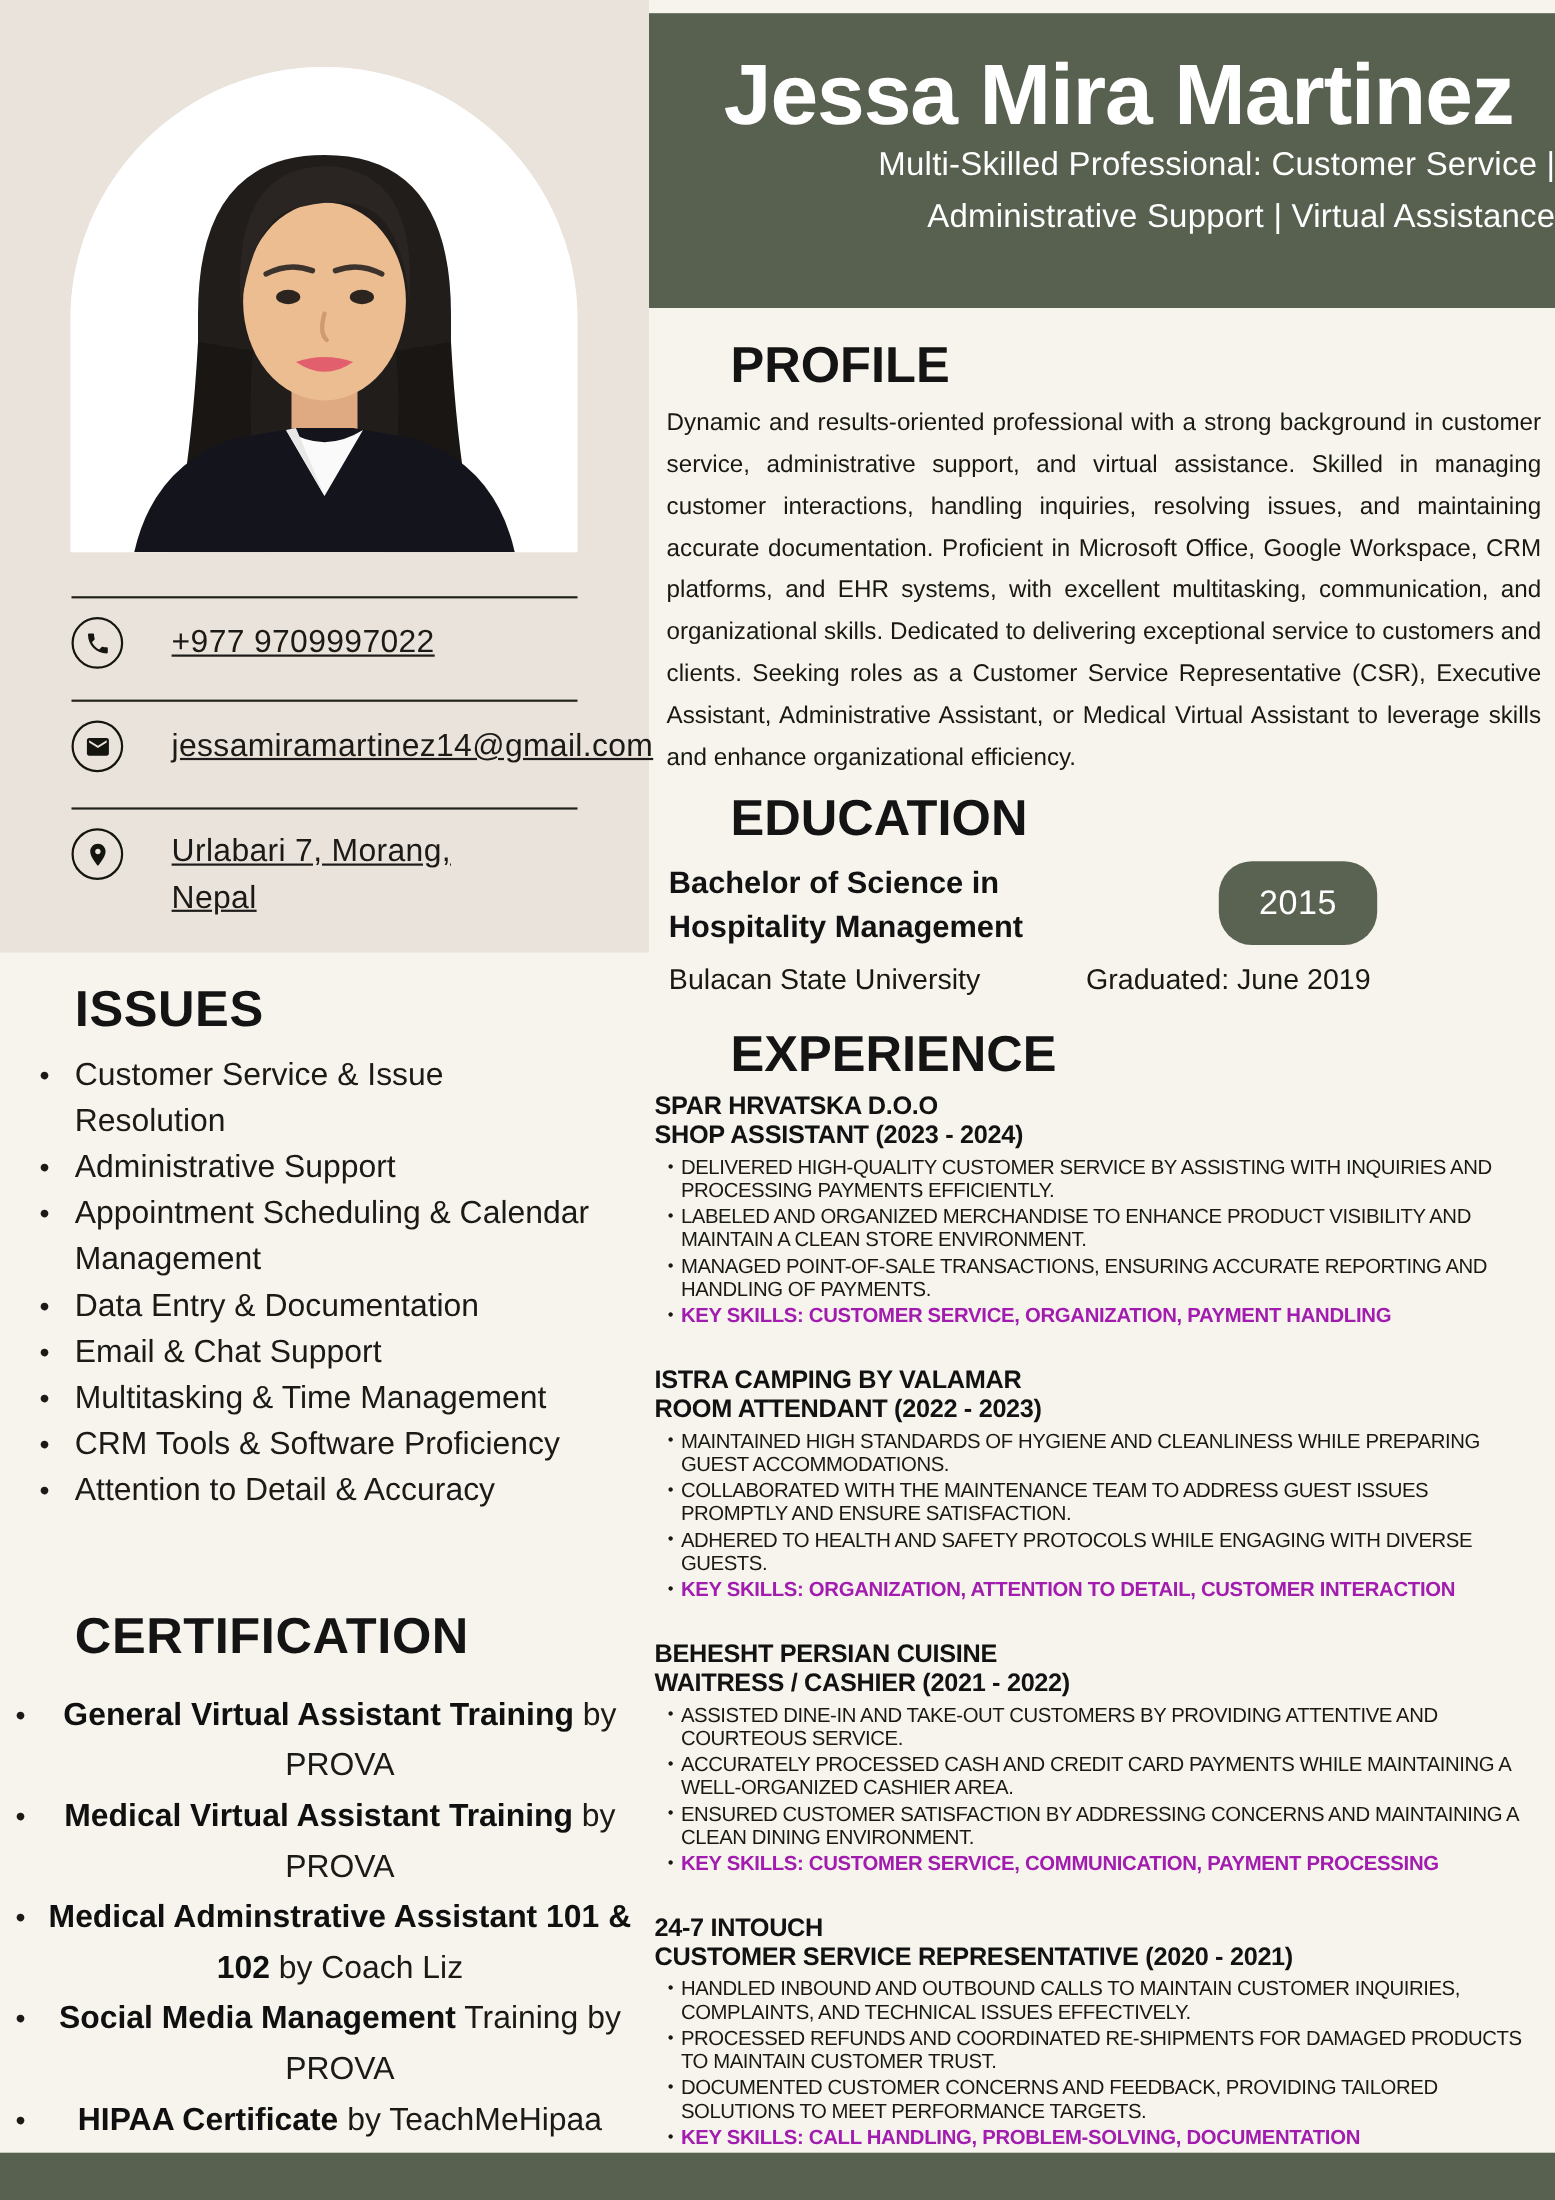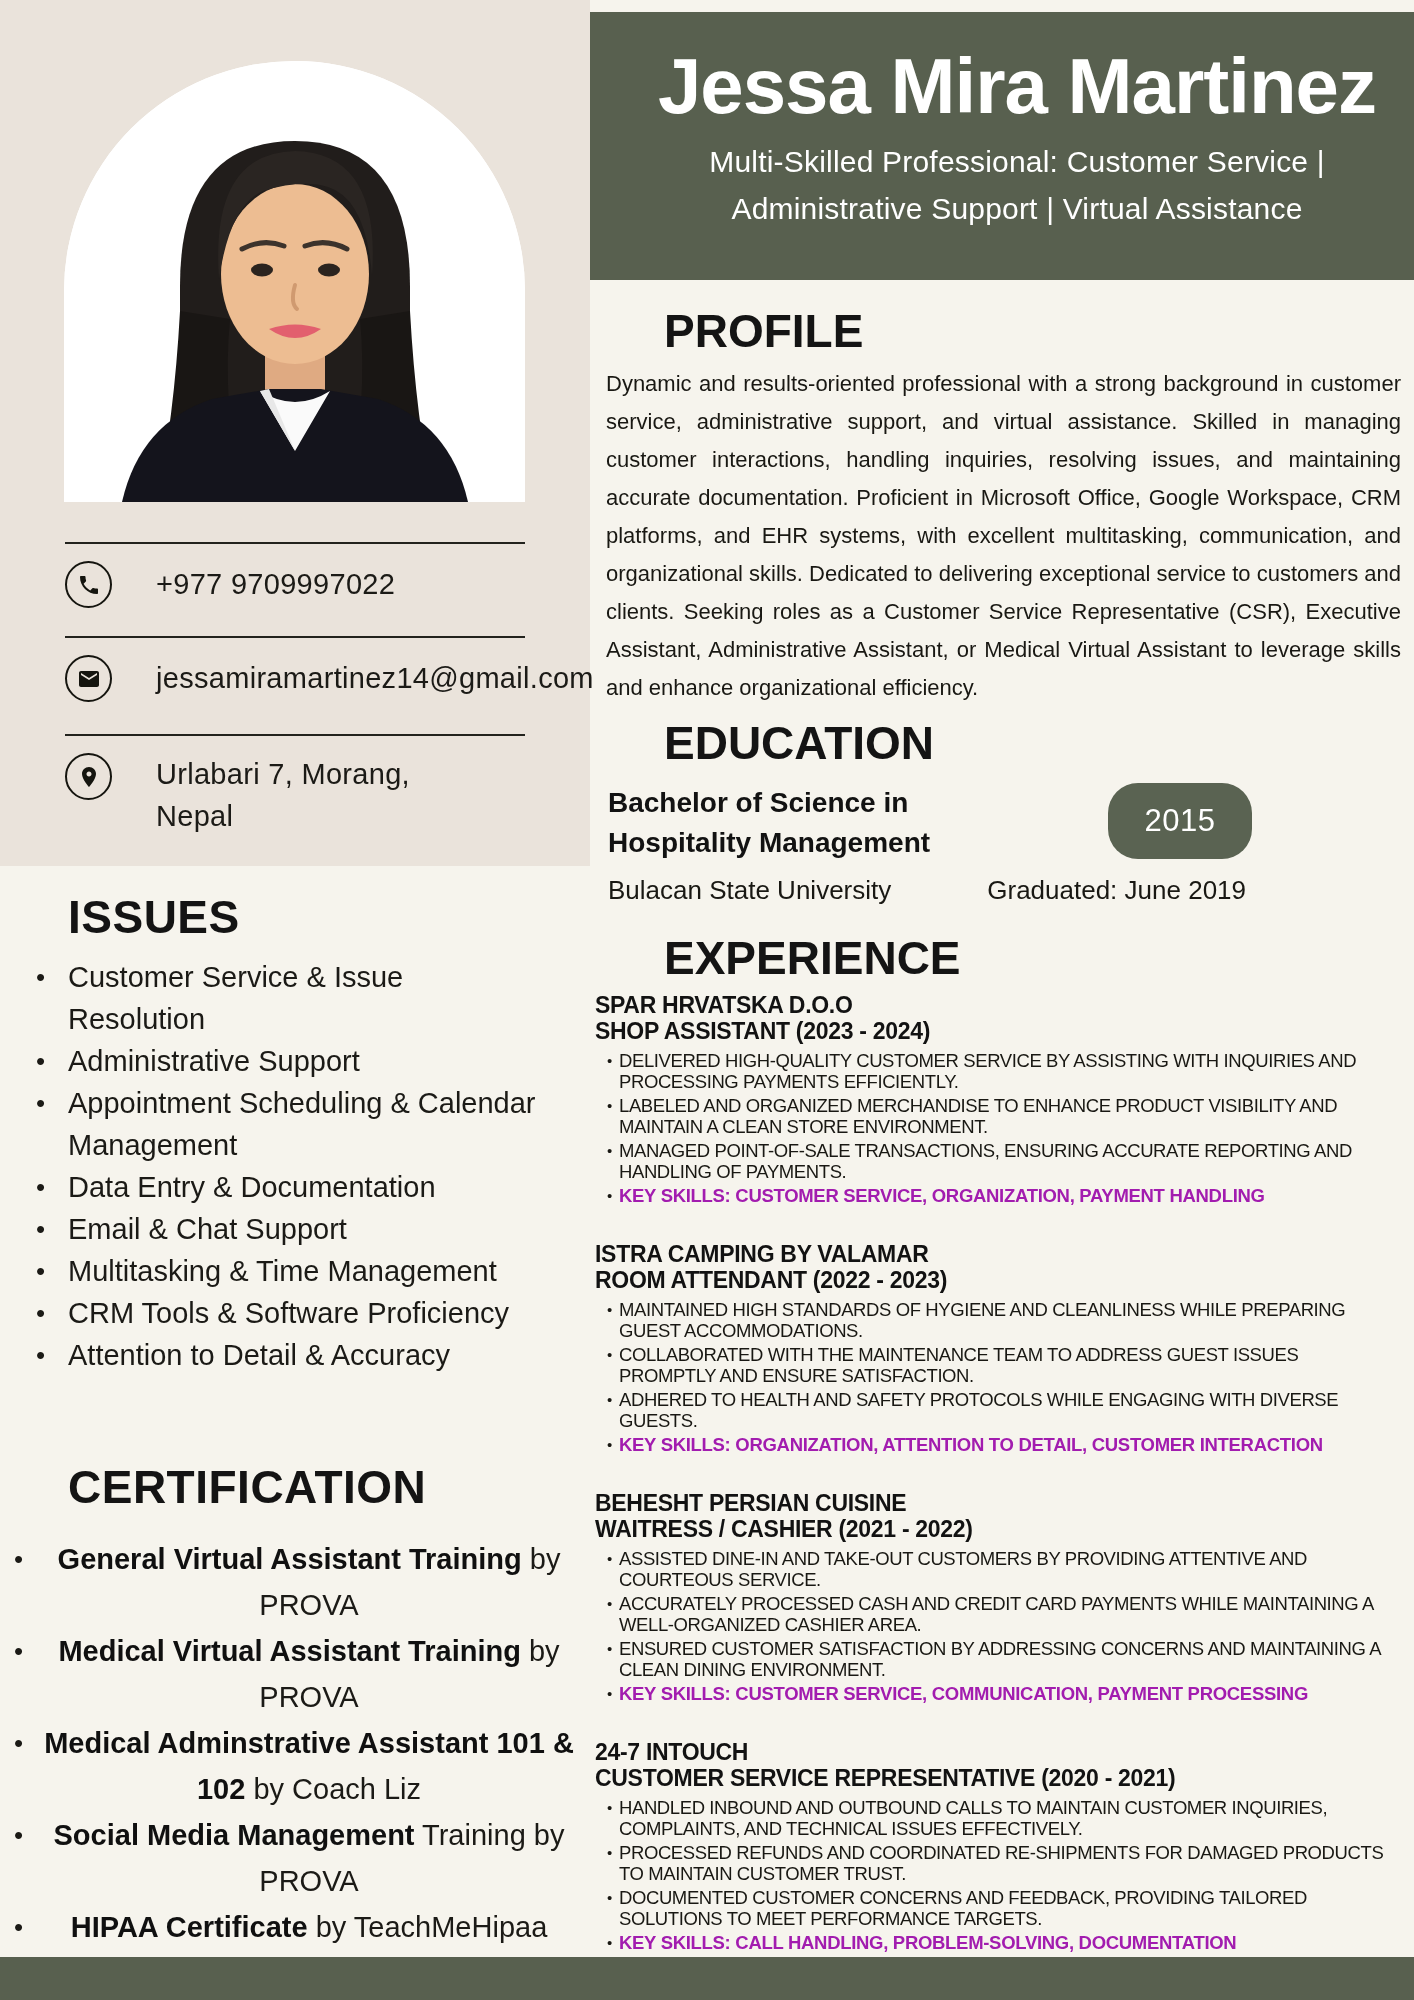--- a/index.html
+++ b/index.html
@@ -15,21 +15,21 @@
   
   .sidebar { position:absolute; left:0; top:0; width:590px; height:1957px; }
   .sidebar-top { position:absolute; left:0; top:0; width:590px; height:866px; background:#EAE3DB; }
 
   .photo-arch {
     position:absolute; left:64px; top:61px; width:461px; height:441px;
     background:#ffffff; border-radius:230px 230px 0 0; overflow:hidden;
   }
 
   .contact { position:absolute; left:65px; top:542px; width:460px; }
-  .contact-item { border-top:2px solid #23231d; padding:17px 0 28px; display:flex; align-items:center; }
+  .contact-item { border-top:2px solid #23231d; padding:17px 0 28px; display:flex; align-items:center;text-decoration:underline; }
   .contact-item.email-item { padding-bottom:32px; }
   .contact-item.location-item { padding-bottom:0; align-items:flex-start; }
   .icon-circle {
     flex:0 0 47px; width:47px; height:47px; border:2.5px solid #15150f; border-radius:50%;
     display:flex; align-items:center; justify-content:center;
   }
   .icon-circle svg { width:24px; height:24px; fill:#15150f; }
   .contact-text { margin-left:44px; font-size:29px; letter-spacing:0.3px; color:#1b1a16; }
   .contact-text.two-line { line-height:42px; }
 
@@ -45,21 +45,21 @@
   .cert-text { flex:1; text-align:center; }
   .cert-text b { font-weight:700; color:#101010; }
 
   
   .main { position:absolute; left:590px; top:12px; width:824px; }
   .header {
     height:268px; background:#58604F; color:#ffffff;
     text-align:center; padding-top:34px; padding-left:30px;
   }
   .header h1 { font-size:78px; font-weight:700; letter-spacing:-1px; line-height:80px; }
-  .subtitle { font-size:30px; font-weight:400; margin-top:12px; line-height:47px; letter-spacing:0.2px; }
+  .subtitle { font-size:30px; font-weight:400; line-height:47px; letter-spacing:0.2px;text-align:right; }
 
   .section-title { font-size:46px; font-weight:700; color:#141414; margin-left:74px; line-height:52px; }
   .profile-title { margin-top:25px; }
   .profile-text {
     margin:8px 0 0 16px; width:795px;
     font-size:22px; line-height:38px; text-align:justify; color:#191813;
   }
 
   .education-title { margin-top:10px; }
   .edu-row { display:flex; margin-top:14px; margin-left:18px; align-items:flex-start; }

